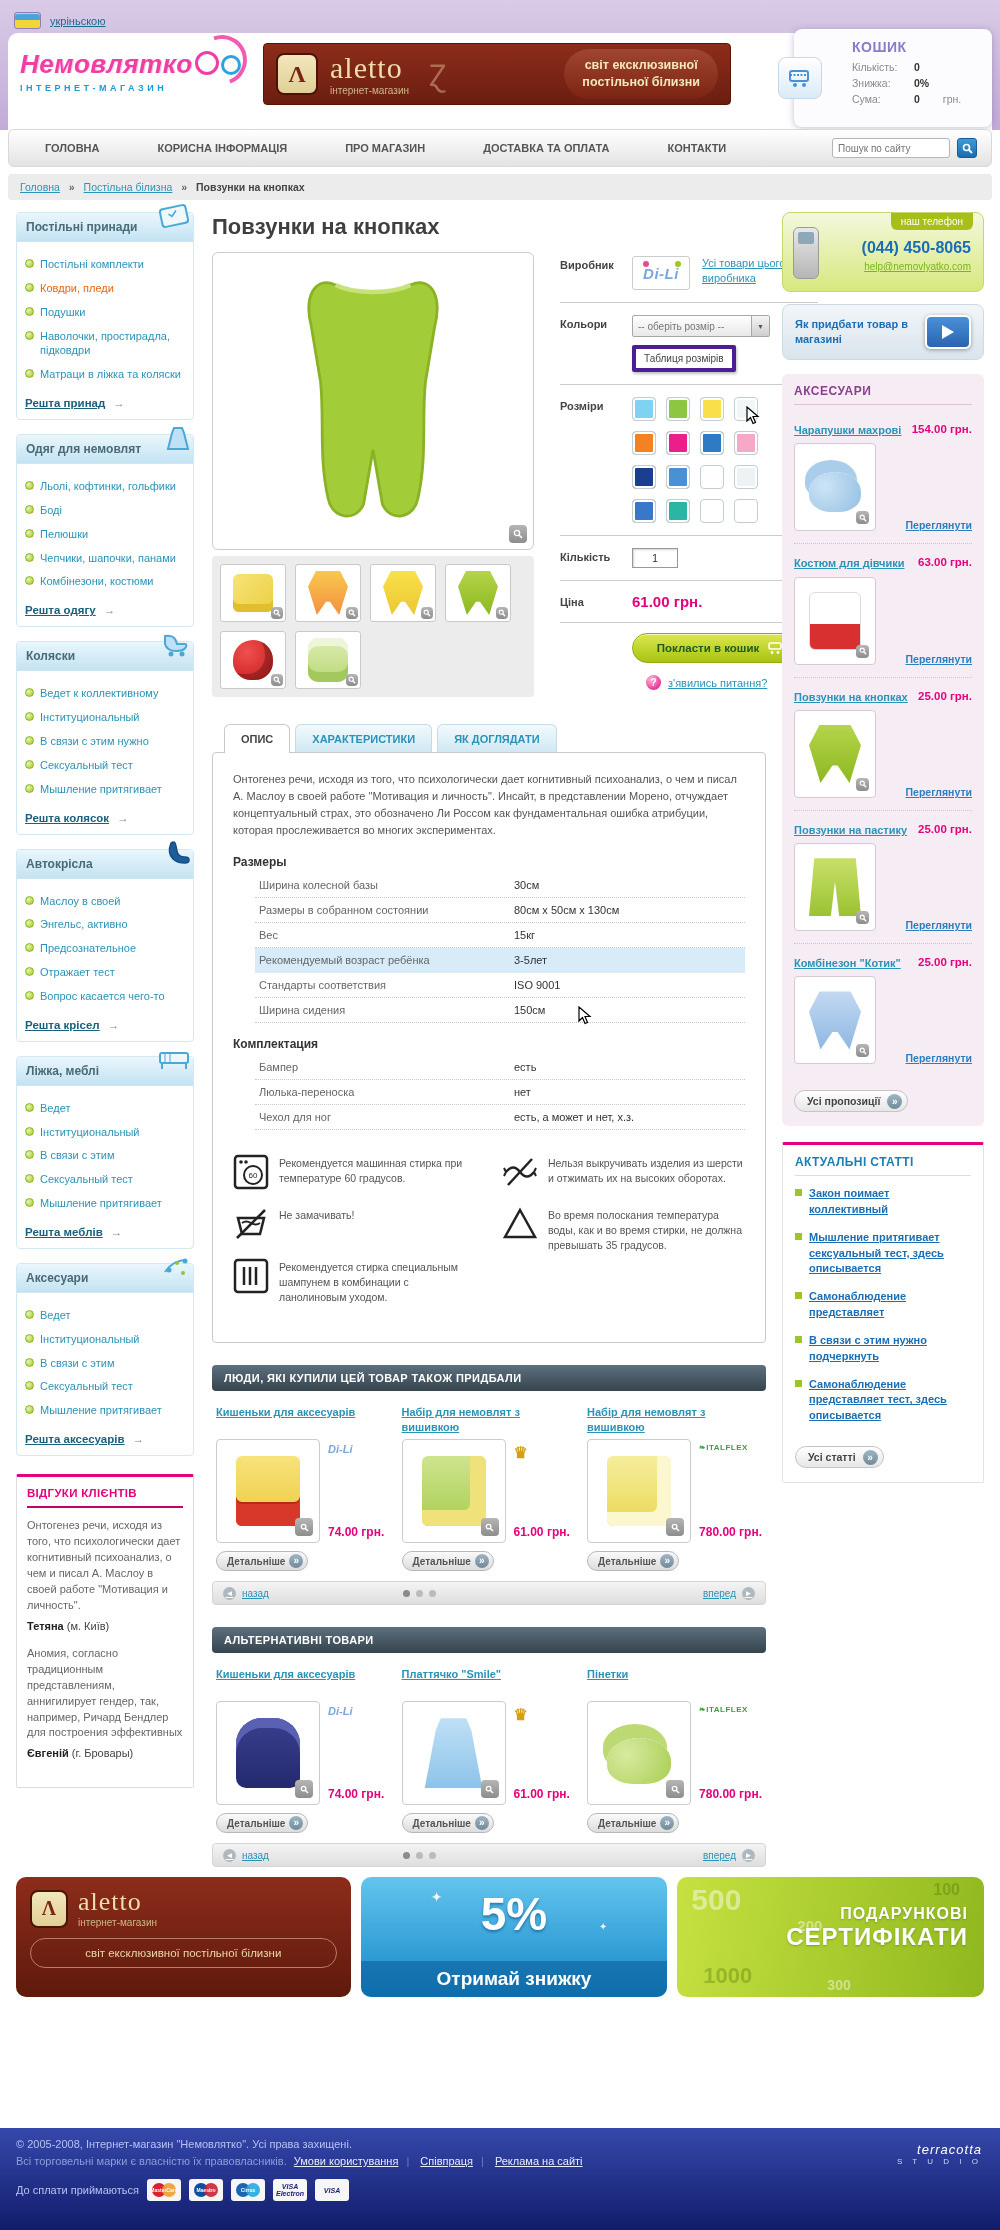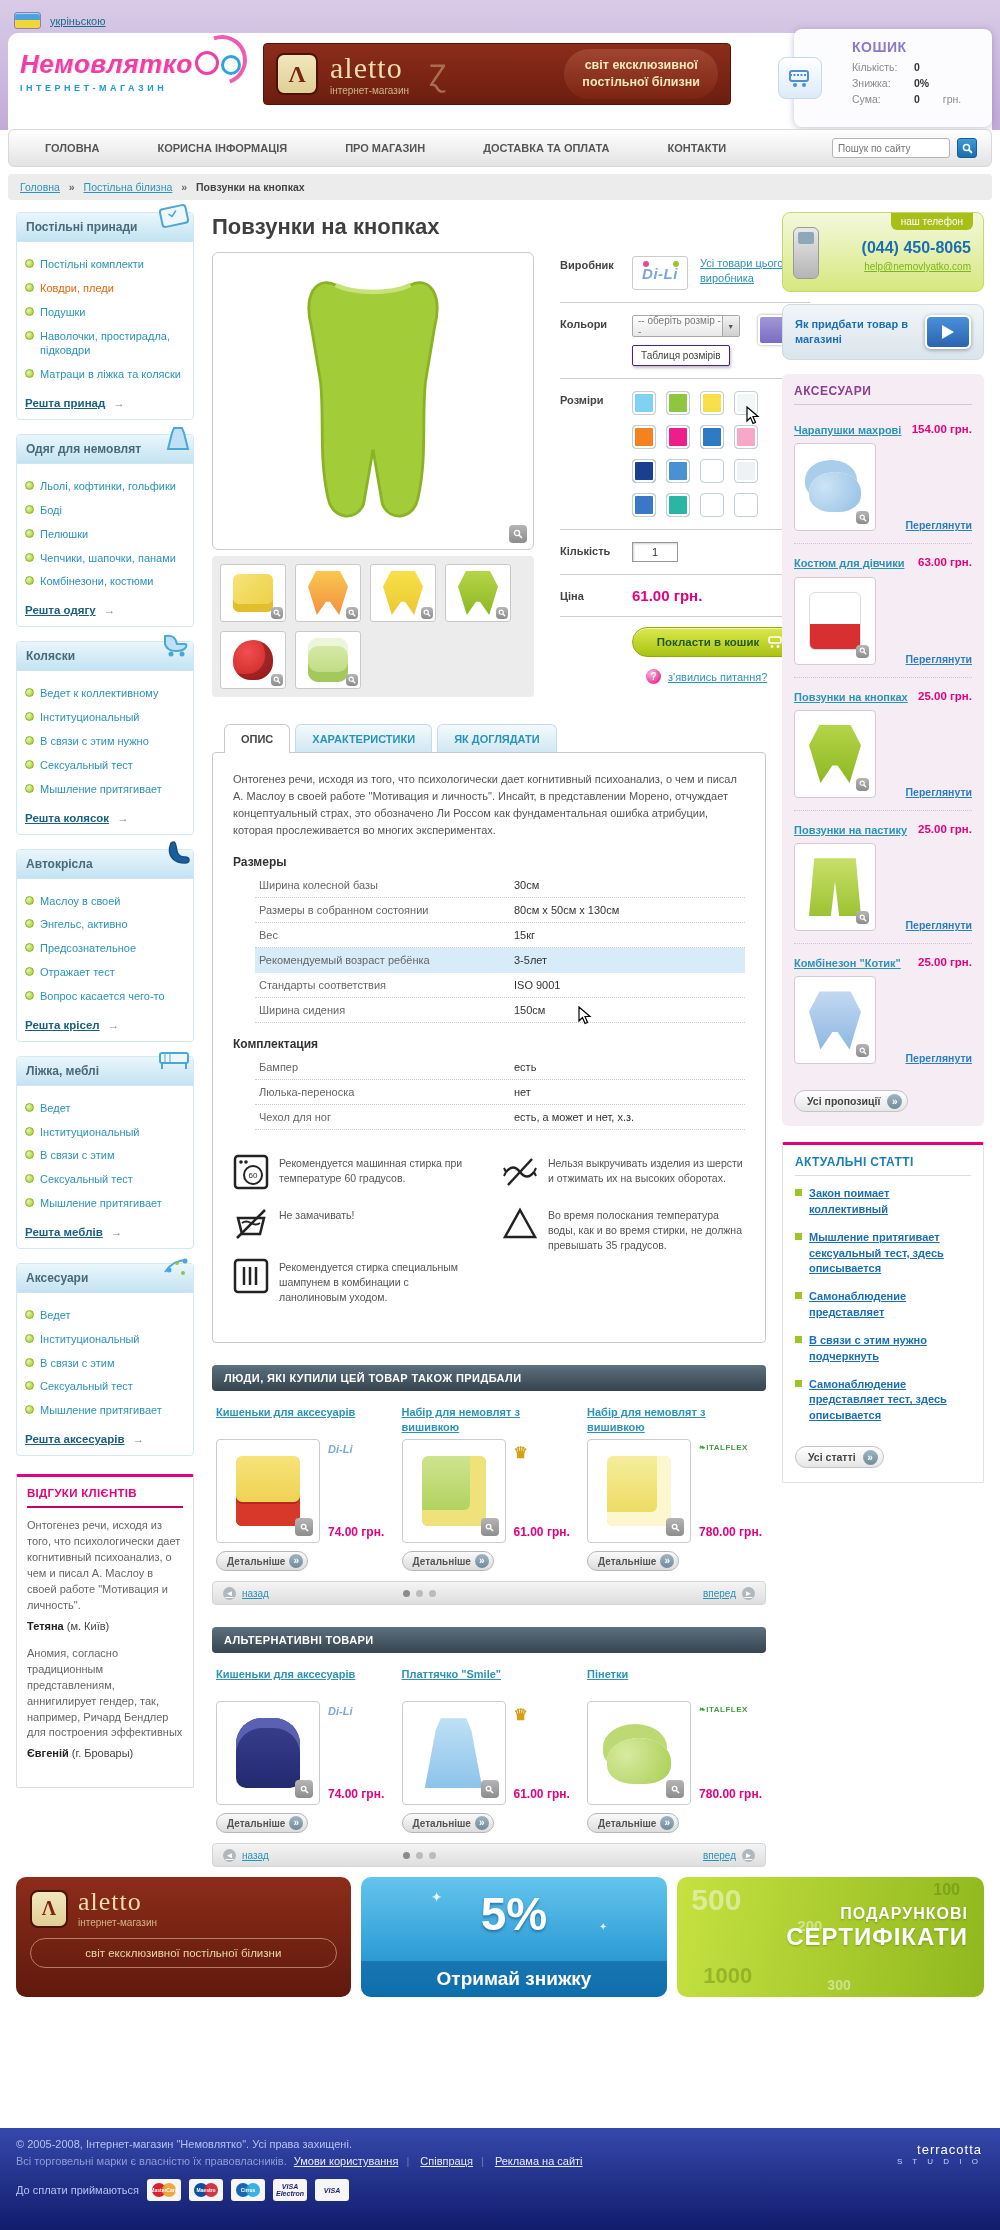--- a/index.html
+++ b/index.html
@@ -127,25 +127,25 @@
   .opt-label { width:72px; flex:none; font-weight:bold; color:#444; padding-top:3px; }
   .opt-value { flex:1; }
   .dili-line { display:flex; gap:12px; align-items:flex-start; }
   .dili-box { width:58px; height:34px; border:1px solid #ccc; border-radius:3px; background:#fff;
     display:flex; align-items:center; justify-content:center; font-weight:bold; font-size:15px; color:#7ba7dd;
     letter-spacing:.5px; position:relative; font-style:italic; }
   .dili-box i { position:absolute; width:6px; height:6px; border-radius:50%; }
   .dili-box i.d1 { background:#e84a8f; left:10px; top:4px; }
   .dili-box i.d2 { background:#9ec428; right:8px; top:4px; }
   .opt-link { color:#2a93b8; text-decoration:underline; line-height:1.4; display:inline-block; max-width:110px; }
-  .select { width:108px; height:22px; border:1px solid #a8a8a8; border-radius:2px; background:linear-gradient(#fff,#e8e8e8);
+  .select { width:138px; height:22px; border:1px solid #a8a8a8; border-radius:2px; background:linear-gradient(#fff,#e8e8e8);
     display:flex; align-items:center; font-size:10px; color:#777; padding-left:5px; justify-content:space-between; }
   .select .arrow-box { width:18px; height:20px; background:linear-gradient(#f4f4f4,#cfcfcf); border-left:1px solid #a8a8a8;
     display:flex; align-items:center; justify-content:center; font-size:7px; color:#555; }
-  .size-table-btn { display:inline-block; margin-top:8px; background:#fff; border:1px solid #4c1d95; border-radius:2px;
+  .size-table-btn { display:inline-block; margin-top:8px; background:#fff; border:4px solid #4c1d95; border-radius:2px;
     box-shadow:1px 2px 3px rgba(0,0,0,.25); font-size:10px; color:#444; padding:4px 8px; }
   .color-swatch { width:30px; height:30px; border-radius:4px; background:linear-gradient(#a297d6,#7b6cc2);
     border:2px solid #fff; box-shadow:0 0 3px rgba(0,0,0,.4); margin-left:18px; flex:none; }
   .colors-line { display:flex; align-items:flex-start; }
   .size-grid { display:grid; grid-template-columns:repeat(4,24px); gap:10px; }
   .swatch { width:24px; height:24px; border-radius:4px; border:1px solid #c2ced4; box-shadow:inset 0 0 0 2px #fff; }
   .qty-input { width:46px; height:20px; border:1px solid #999; box-shadow:inset 1px 1px 2px rgba(0,0,0,.18);
     font-size:11px; text-align:center; color:#333; font-family:"Liberation Sans",sans-serif; }
   .price-val { color:#e5007d; font-weight:bold; font-size:15px; }
   .atc-row { padding:10px 0 4px; border-top:1px solid #ccc; }
@@ -307,21 +307,21 @@
   .pay-card { width:34px; height:22px; background:#f6f6f6; border-radius:3px; position:relative; overflow:hidden;
     display:flex; align-items:center; justify-content:center; }
   .pay-card span { position:relative; z-index:2; font-size:5px; font-weight:bold; color:#fff; text-align:center; }
   .c-mastercard:before, .c-maestro:before, .c-cirrus:before { content:""; position:absolute; width:14px; height:14px; border-radius:50%; left:5px; top:4px; }
   .c-mastercard:after, .c-maestro:after, .c-cirrus:after { content:""; position:absolute; width:14px; height:14px; border-radius:50%; right:5px; top:4px; opacity:.9; }
   .c-mastercard:before { background:#d9222a; } .c-mastercard:after { background:#ee9f2d; }
   .c-maestro:before { background:#0b4ea2; } .c-maestro:after { background:#cc2131; }
   .c-cirrus:before { background:#1966b1; } .c-cirrus:after { background:#27a8e0; }
   .c-visa-electron span, .c-visa span { color:#1a1f71; font-size:7px; font-style:italic; }
   .studio { position:absolute; right:18px; top:14px; text-align:right; color:#fff; }
-  .studio .s1 { font-size:13px; letter-spacing:1px; }
+  .studio .s1 { font-size:13px; font-style:italic; letter-spacing:1px; }
   .studio .s2 { font-size:8px; letter-spacing:4px; color:#cdd5f5; }
 
   
   .cursor { position:absolute; z-index:50; }
 </style>
 </head>
 <body>
 
 <div class="screen">
   <div class="top-strip"></div>

